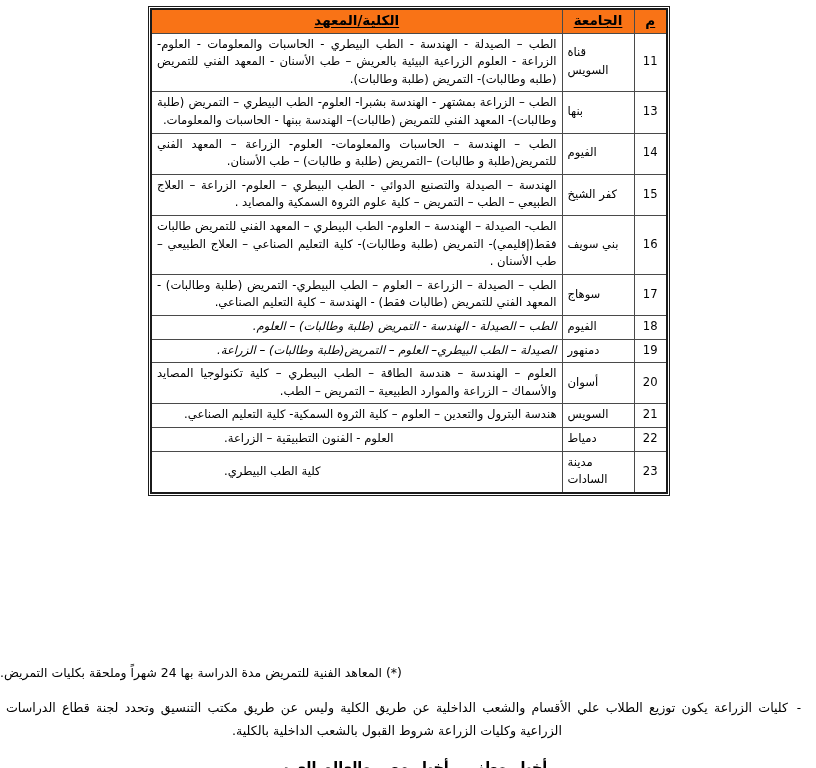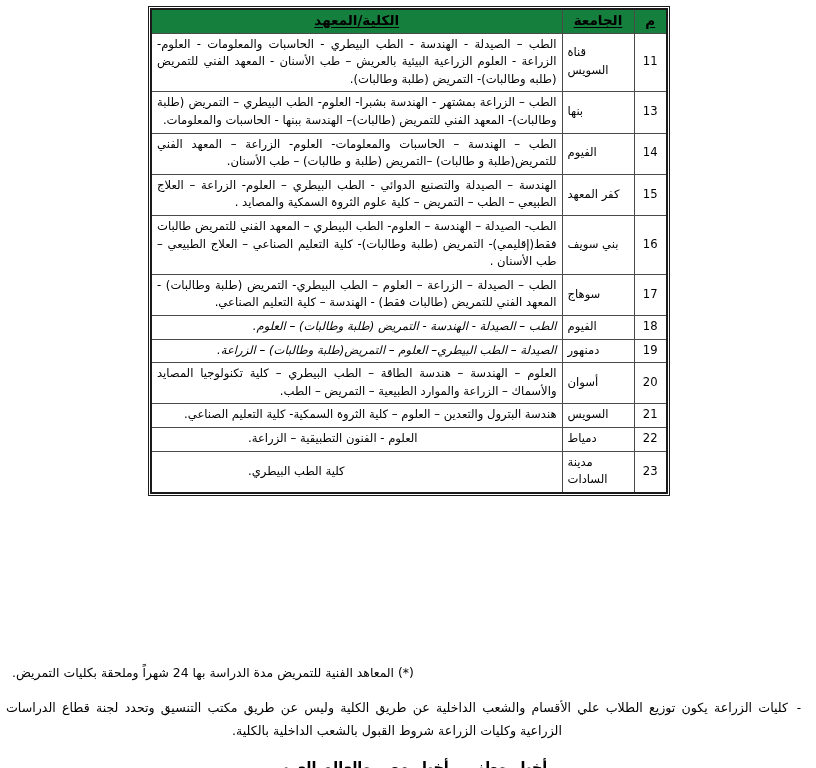--- a/index.html
+++ b/index.html
@@ -46,21 +46,21 @@
   }
 
   
   table.uni-table {
     border: 2px solid #1b1b1b;
     outline: 1px solid #1b1b1b;
     outline-offset: 1px;
   }
 
   table.uni-table th {
-    background: #15803d;
+    background: #f97316;
     font-weight: bold;
     font-size: 13.5px;
     padding: 3px 4px 4px 4px;
     line-height: 1.15;
     text-align: center;
     vertical-align: middle;
   }
   table.uni-table th .hdr-underline {
     text-decoration: underline;
     text-underline-offset: 2px;
@@ -97,36 +97,36 @@
   }
   
   td.cell-coll.short {
     text-align: right;
     text-align-last: right;
     font-style: italic;
   }
   td.cell-coll.short-center {
     text-align: left;
     text-align-last: left;
-    padding-left: 96px;
+    padding-left: 72px;
   }
 
   
   .notes {
     position: absolute;
     right: 0;
     left: 0;
     top: 664px;
     direction: rtl;
   }
 
   .note-star {
     font-size: 12.4px;
     text-align: left;
-    padding-left: 12px;
+    padding-left: 0;
     padding-right: 0;
     line-height: 1.5;
     direction: rtl;
   }
 
   .note-dash {
     margin-top: 13px;
     font-size: 12.6px;
     line-height: 1.85;
     display: flex;
@@ -196,21 +196,21 @@
         </tr>
 
         <tr>
           <td class="cell-num">14</td>
           <td class="cell-uni">الفيوم</td>
           <td class="cell-coll">الطب – الهندسة – الحاسبات والمعلومات- العلوم- الزراعة – المعهد الفني للتمريض(طلبة و طالبات) –التمريض (طلبة و طالبات) – طب الأسنان.</td>
         </tr>
 
         <tr>
           <td class="cell-num">15</td>
-          <td class="cell-uni">كفر المعهد</td>
+          <td class="cell-uni">كفر الشيخ</td>
           <td class="cell-coll">الهندسة – الصيدلة والتصنيع الدوائي - الطب البيطري – العلوم- الزراعة – العلاج الطبيعي – الطب – التمريض – كلية علوم الثروة السمكية والمصايد .</td>
         </tr>
 
         <tr>
           <td class="cell-num">16</td>
           <td class="cell-uni">بني سويف</td>
           <td class="cell-coll">الطب- الصيدلة – الهندسة – العلوم- الطب البيطري – المعهد الفني للتمريض طالبات فقط(إقليمي)- التمريض (طلبة وطالبات)- كلية التعليم الصناعي – العلاج الطبيعي – طب الأسنان .</td>
         </tr>
 
         <tr>

